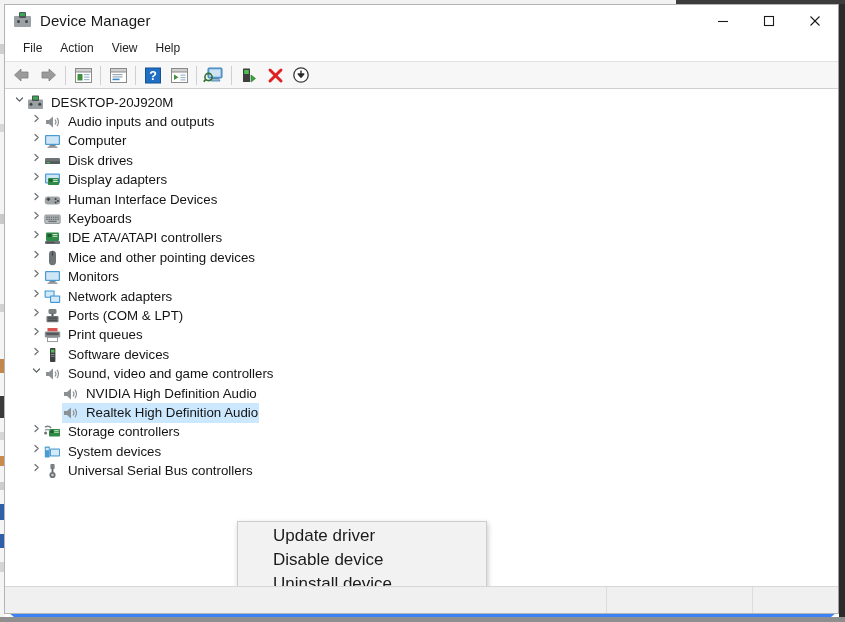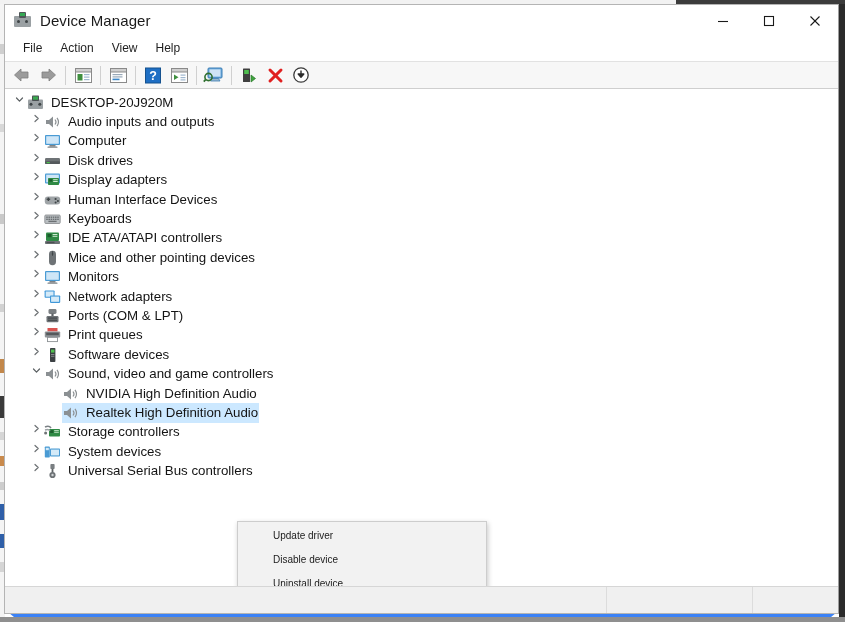--- a/index.html
+++ b/index.html
@@ -264,21 +264,21 @@
     border: 1px solid #cdcdcd;
     box-shadow: 1px 2px 5px rgba(0,0,0,0.22);
     z-index: 40;
     padding: 2px 0 2px 0;
     box-sizing: border-box;
   }
   .ctx-item {
     height: 24px;
     line-height: 24px;
     padding-left: 35px;
-    font-size: 10px;
+    font-size: 17px;
     color: #1b1b1b;
   }
 
   
   .statusbar {
     height: 27px;
     flex: 0 0 27px;
     background: #f0f0f0;
     border-top: 1px solid #d6d6d6;
     display: flex;

